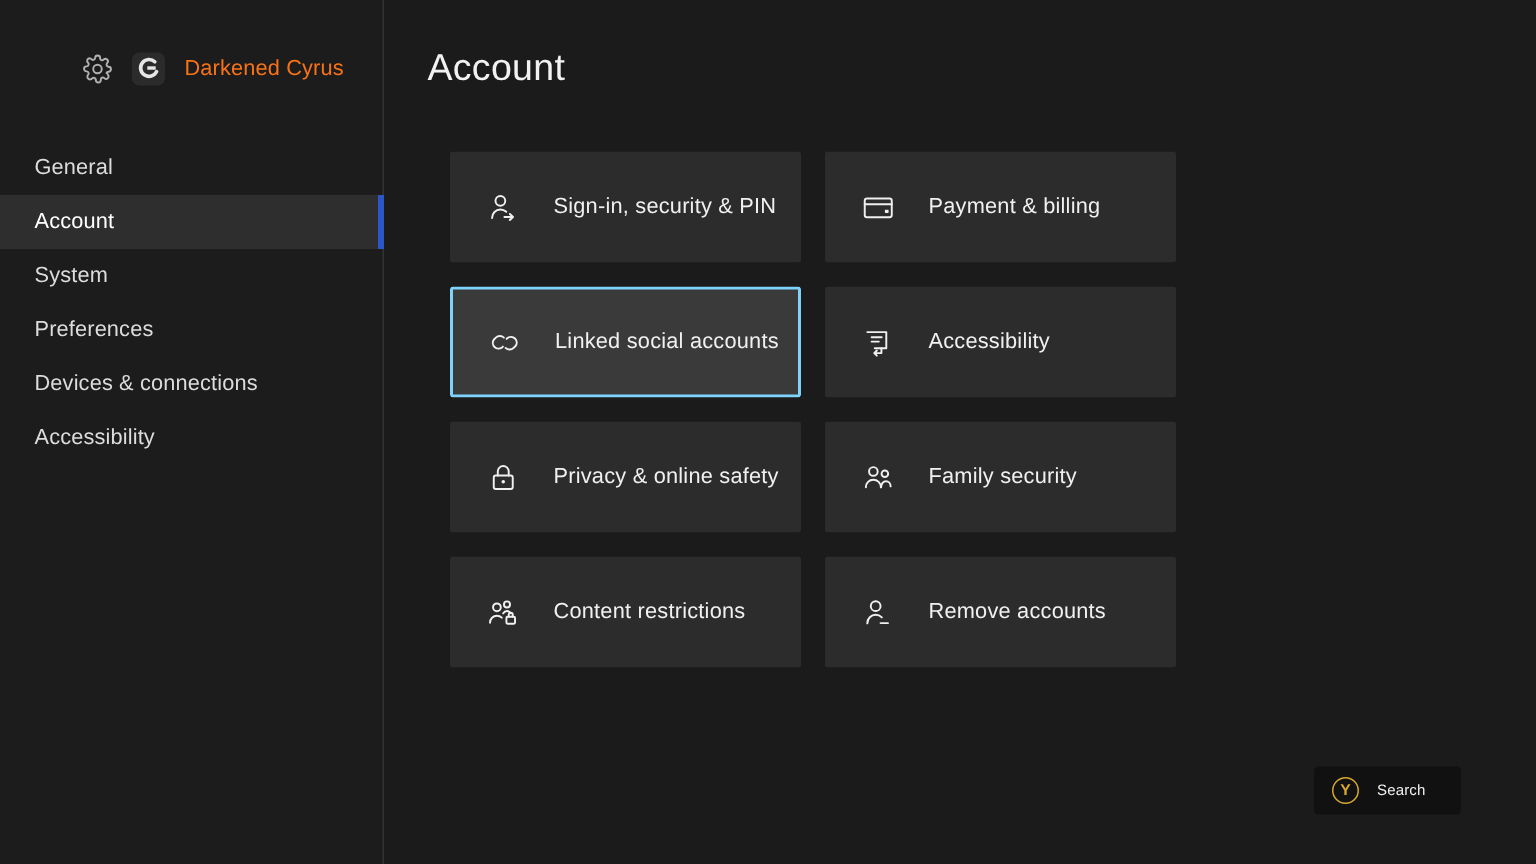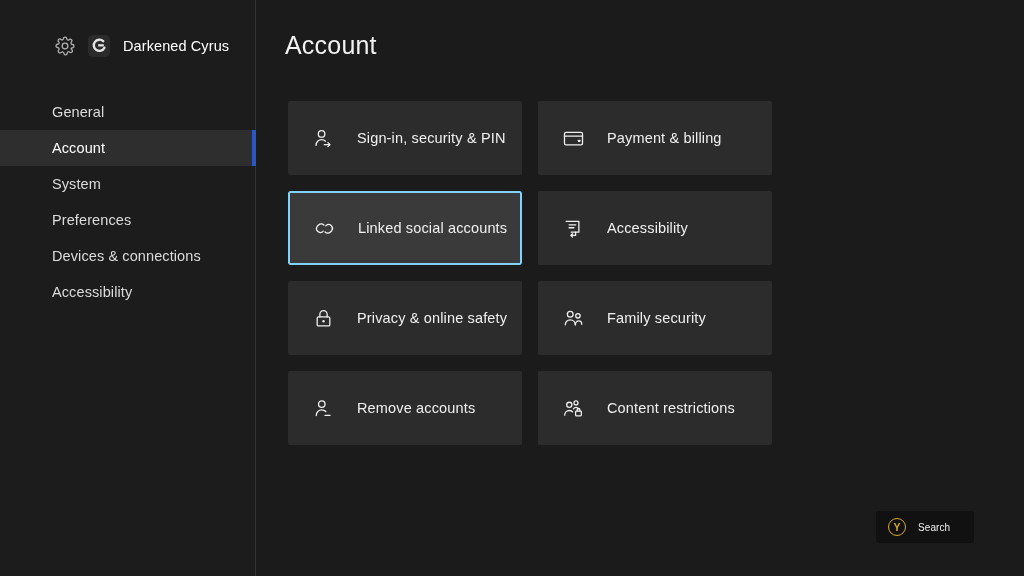--- a/index.html
+++ b/index.html
@@ -44,33 +44,33 @@
     width: 22px; height: 22px; flex: 0 0 22px;
     margin-left: 12px;
     border-radius: 5px;
     background: #2b2b2b;
     display: flex; align-items: center; justify-content: center;
     overflow: hidden;
   }
   #profile-name {
     margin-left: 13px;
     font-size: 14.5px;
-    color: #ffffff;
+    color: #f97316;
     letter-spacing: .1px;
     white-space: nowrap;
   }
 
   #nav { position: absolute; left: 0; top: 94px; width: 256px; }
 
   .nav-item {
     position: relative;
     height: 36px;
     display: flex;
     align-items: center;
-    padding-left: 52px;
+    padding-left: 23px;
     font-size: 14.5px;
     color: #dcdcdc;
     letter-spacing: .1px;
     cursor: pointer;
   }
   .nav-item + .nav-item { margin-top: 0; }
   .nav-item.selected { background: #2e2e2e; color: #ffffff; }
   .nav-item.selected::after {
     content: "";
     position: absolute;
@@ -92,21 +92,21 @@
     position: absolute;
     left: 29px; top: 31px;
     font-size: 25px;
     font-weight: 400;
     color: #f2f2f2;
     letter-spacing: .2px;
   }
 
   #tile-grid {
     position: absolute;
-    left: 32px;
+    left: 44px;
     top: 101px;
     width: 477px;
     display: grid;
     grid-template-columns: 234px 234px;
     grid-auto-rows: 74px;
     column-gap: 8px;
     row-gap: 5px;
     gap: 16px;
   }
 
@@ -287,42 +287,42 @@
             <circle cx="16.6" cy="9.2" r="2.3"></circle>
             <path d="M14 18.6c0-2.4 1.5-4.2 3.4-4.2 1.7 0 3.2 1.5 3.2 3.6"></path>
           </svg>
         </span>
         <span class="tile-label">Family security</span>
       </div>
 
       <div class="tile">
         <span class="tile-icon">
           <svg viewBox="0 0 24 24" width="23" height="23" fill="none" stroke="#f0f0f0" stroke-width="1.35" stroke-linecap="round" stroke-linejoin="round">
-            <circle cx="10.2" cy="7.4" r="3.4"></circle>
-            <path d="M4.4 19.4c0-3.4 2.6-6 5.8-6 1.7 0 3.2.7 4.3 1.8"></path>
-            <path d="M13.6 19.2h5.2"></path>
-          </svg>
-        </span>
-        <span class="tile-label">Remove accounts</span>
-      </div>
-
-      <div class="tile">
-        <span class="tile-icon">
-          <svg viewBox="0 0 24 24" width="23" height="23" fill="none" stroke="#f0f0f0" stroke-width="1.35" stroke-linecap="round" stroke-linejoin="round">
             <circle cx="7.6" cy="8.2" r="2.7"></circle>
             <path d="M2.8 19c0-2.8 2.1-4.9 4.8-4.9 1.3 0 2.5.5 3.4 1.3"></path>
             <circle cx="14.6" cy="6.2" r="2.1"></circle>
             <path d="M12 12.4c.6-1 1.5-1.6 2.6-1.6 1.1 0 2 .6 2.6 1.5"></path>
             <rect x="14.2" y="14.8" width="6" height="4.8" rx="0.8"></rect>
             <path d="M15.8 14.8v-1.4a1.4 1.4 0 0 1 2.8 0v1.4"></path>
           </svg>
         </span>
         <span class="tile-label">Content restrictions</span>
       </div>
 
+      <div class="tile">
+        <span class="tile-icon">
+          <svg viewBox="0 0 24 24" width="23" height="23" fill="none" stroke="#f0f0f0" stroke-width="1.35" stroke-linecap="round" stroke-linejoin="round">
+            <circle cx="10.2" cy="7.4" r="3.4"></circle>
+            <path d="M4.4 19.4c0-3.4 2.6-6 5.8-6 1.7 0 3.2.7 4.3 1.8"></path>
+            <path d="M13.6 19.2h5.2"></path>
+          </svg>
+        </span>
+        <span class="tile-label">Remove accounts</span>
+      </div>
+
     </div>
 
     <div id="search-button">
       <span id="y-button-icon">Y</span>
       <span id="search-label">Search</span>
     </div>
 
   </div>
 </div>
 

